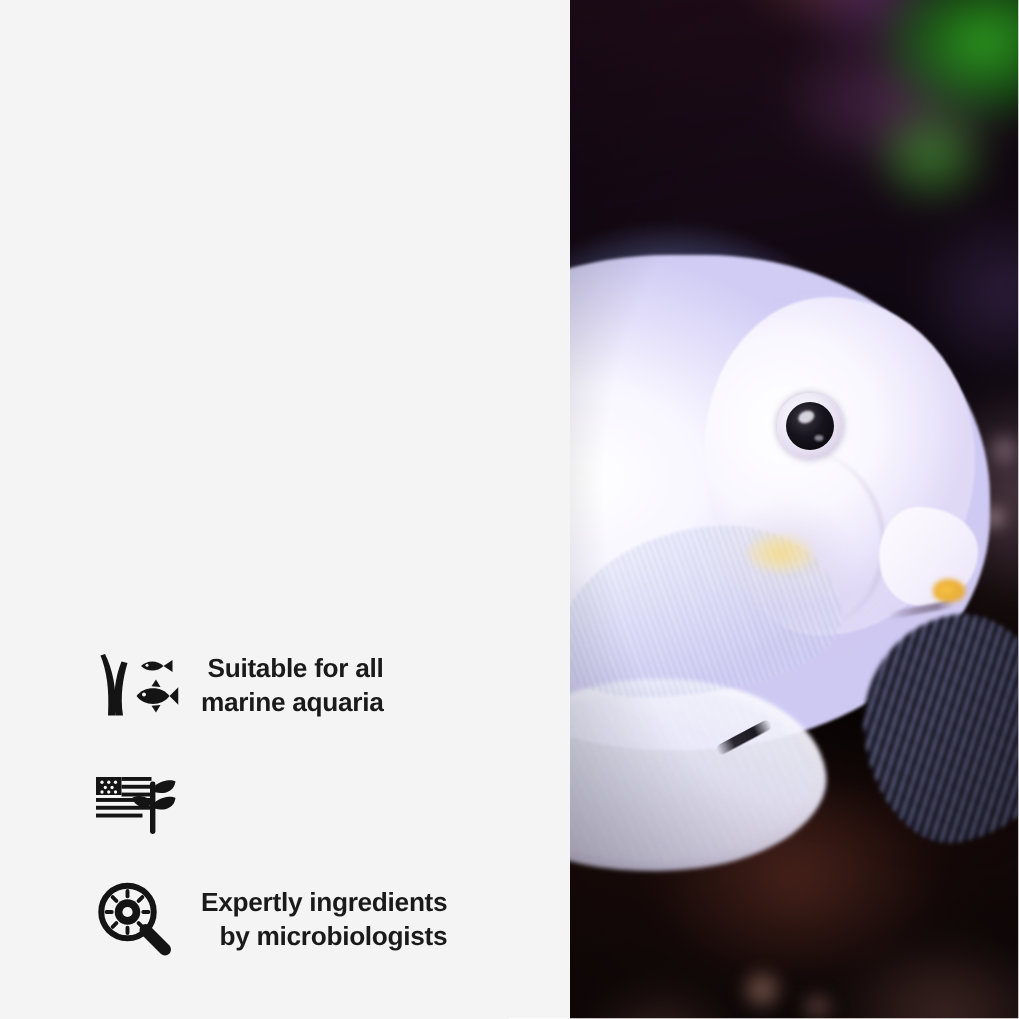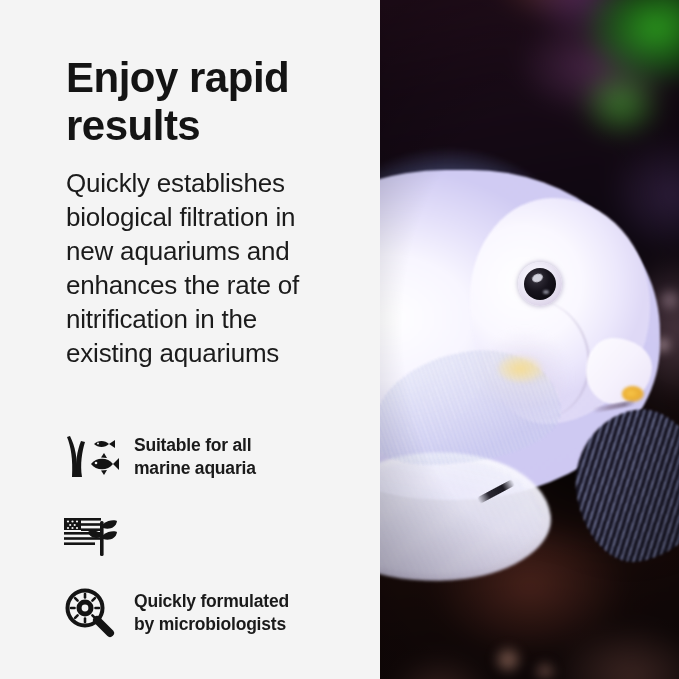--- a/index.html
+++ b/index.html
@@ -56,20 +56,21 @@
     font-weight: 300;
     letter-spacing: -0.2px;
     color: #1b1b1b;
   }
 
   .features {
     position: absolute;
     left: 58px;
     top: 418px;
     width: 300px;
+    text-align: right;
   }
   .feature {
     display: flex;
     align-items: center;
     height: 78px;
   }
   .feature-icon {
     flex: 0 0 64px;
     width: 64px;
     height: 56px;
@@ -380,23 +381,21 @@
     pointer-events: none;
   }
 </style>
 </head>
 <body>
 
 <div class="banner">
 
   <div class="left-panel">
 
-    <h1 class="headline">Enjoy rapid results</h1>
-
-    <p class="subcopy">Quickly establishes biological filtration in new aquariums and enhances the rate of nitrification in the existing aquariums</p>
+
 
     <div class="features">
 
       <div class="feature">
         <span class="feature-icon">
           <svg width="58" height="48" viewBox="0 0 58 48" fill="#141414" xmlns="http://www.w3.org/2000/svg">
 
             <path d="M6 4 C10 14, 12 26, 11 44 L16 44 C17 26, 14 13, 9 3 Z"></path>
             <path d="M20 8 C16 18, 14 30, 16 44 L21 44 C19 31, 21 19, 24 9 Z"></path>
 
@@ -465,21 +464,21 @@
               <line x1="22" y1="31.5" x2="22" y2="35"></line>
               <line x1="11.5" y1="21" x2="8" y2="21"></line>
               <line x1="32.5" y1="21" x2="36" y2="21"></line>
               <line x1="14.6" y1="13.6" x2="12.1" y2="11.1"></line>
               <line x1="29.4" y1="13.6" x2="31.9" y2="11.1"></line>
               <line x1="14.6" y1="28.4" x2="12.1" y2="30.9"></line>
               <line x1="29.4" y1="28.4" x2="31.9" y2="30.9"></line>
             </g>
           </svg>
         </span>
-        <span class="feature-label">Quickly formulated
+        <span class="feature-label">Expertly ingredients
 by microbiologists</span>
       </div>
 
     </div>
   </div>
 
   <div class="photo-panel">
     <div class="reef-base"></div>
     <div class="reef-dark"></div>
     <div class="coral-blobs"></div>

